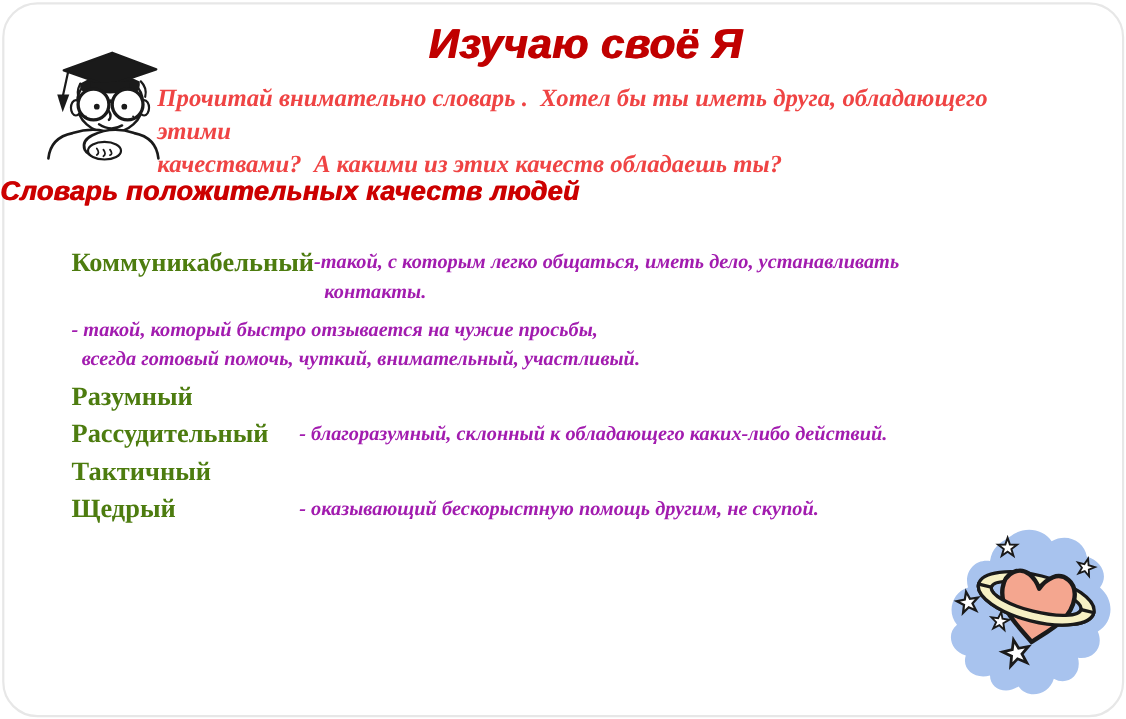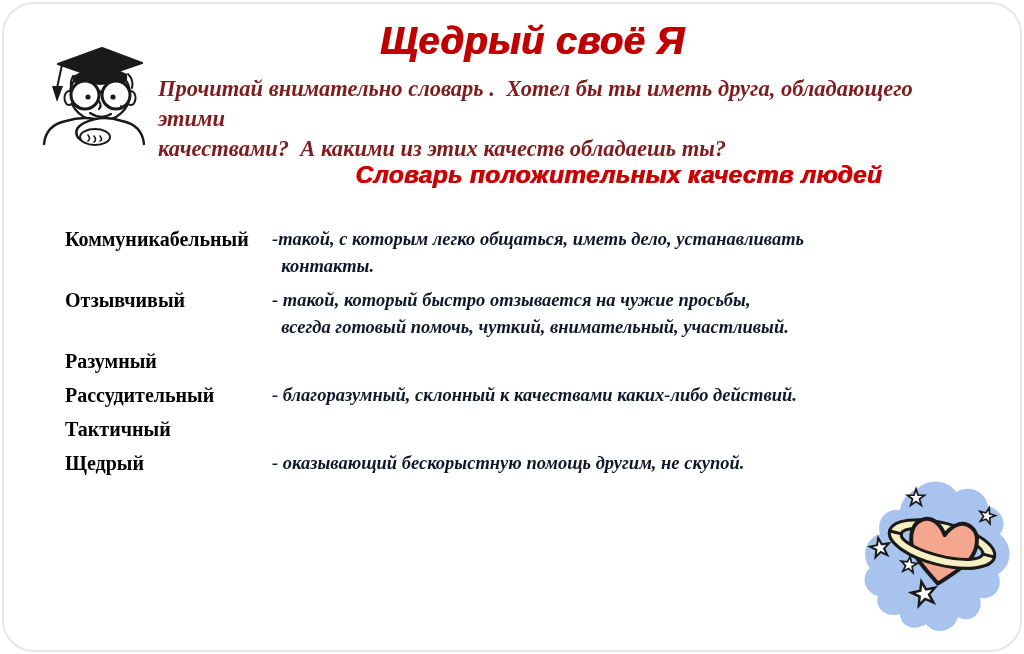--- a/index.html
+++ b/index.html
@@ -13,44 +13,44 @@
   }
   .title {
     position:absolute; left:64px; top:20px; width:936px;
     text-align:center; color:#C00000;
     font-family:"Liberation Sans", sans-serif;
     font-size:38px; font-style:italic; font-weight:700;
     letter-spacing:0.5px;
     text-shadow:1.2px 0 0 #C00000;
   }
   .instruction {
-    position:absolute; left:158px; top:74px; width:800px;
-    color:#7f1d1d; font-size:22.5px; font-weight:700; font-style:italic;
+    position:absolute; left:143px; top:74px; width:800px;
+    color:#ef4444; font-size:22.5px; font-weight:700; font-style:italic;
     line-height:30px; white-space:pre-wrap;
     font-family:"Liberation Serif", serif;
   }
   .subtitle {
     position:absolute; left:0; top:161px; width:882px;
-    text-align:right; color:#CC0000;
+    text-align:left; color:#CC0000;
     font-family:"Liberation Sans", sans-serif;
     font-size:24.5px; font-style:italic; font-weight:700;
     letter-spacing:0.3px;
     text-shadow:0.8px 0 0 #CC0000;
   }
   .entries {
     position:absolute; left:65px; top:226px; width:845px;
   }
   .row { display:flex; align-items:flex-start; margin-bottom:7px; }
   .term {
-    flex:0 0 207px; color:#000000;
-    font-size:20px; font-weight:700; line-height:27px;
+    flex:0 0 207px; color:#4d7c0f;
+    font-size:24px; font-weight:700; line-height:27px;
     font-family:"Liberation Serif", serif;
   }
   .def {
-    flex:1; color:#0f172a;
+    flex:1; color:#a21caf;
     font-size:18.5px; font-weight:700; font-style:italic; line-height:27px;
     white-space:pre-wrap;
     font-family:"Liberation Serif", serif;
   }
   .boy-clipart   { position:absolute; left:26px;  top:38px;  width:136px; height:112px; }
   .heart-clipart { position:absolute; left:858px; top:474px; width:156px; height:166px; }
 </style>
 </head>
 <body>
 
@@ -79,44 +79,43 @@
       <circle cx="56" cy="71" r="0.9" fill="#1a1a1a" stroke="none"></circle>
       <circle cx="95" cy="68" r="0.9" fill="#1a1a1a" stroke="none"></circle>
       <circle cx="92" cy="71" r="0.9" fill="#1a1a1a" stroke="none"></circle>
       <path d="M18 106 Q20 87 40 83 Q62 76 80 85 Q90 90 87 98 Q83 106 68 103" fill="#ffffff" stroke-width="2.4"></path>
       <path d="M118 106 Q116 87 96 83 Q76 76 58 85 Q48 90 51 98 Q55 106 70 103" fill="#ffffff" stroke-width="2.4"></path>
       <ellipse cx="69" cy="99" rx="15" ry="8" fill="#ffffff" stroke-width="2"></ellipse>
       <path d="M62 97 q3 4 0 6 M68 98 q3 4 0 6 M74 98 q3 4 0 5" stroke-width="1.6"></path>
     </g>
   </svg>
 
-  <h1 class="title">Щедрый своё Я</h1>
+  <h1 class="title">Изучаю своё Я</h1>
 
   <div class="instruction">Прочитай внимательно словарь .  Хотел бы ты иметь друга, обладающего этими
 качествами?  А какими из этих качеств обладаешь ты?</div>
 
   <h2 class="subtitle">Словарь положительных качеств людей</h2>
 
   <div class="entries">
     <div class="row">
       <div class="term">Коммуникабельный</div>
       <div class="def">-такой, с которым легко общаться, иметь дело, устанавливать
   контакты.</div>
     </div>
     <div class="row">
-      <div class="term">Отзывчивый</div>
       <div class="def">- такой, который быстро отзывается на чужие просьбы,
   всегда готовый помочь, чуткий, внимательный, участливый.</div>
     </div>
     <div class="row">
       <div class="term">Разумный</div>
     </div>
     <div class="row">
       <div class="term">Рассудительный</div>
-      <div class="def">- благоразумный, склонный к качествами каких-либо действий.</div>
+      <div class="def">- благоразумный, склонный к обладающего каких-либо действий.</div>
     </div>
     <div class="row">
       <div class="term">Тактичный</div>
     </div>
     <div class="row">
       <div class="term">Щедрый</div>
       <div class="def">- оказывающий бескорыстную помощь другим, не скупой.</div>
     </div>
   </div>
 

